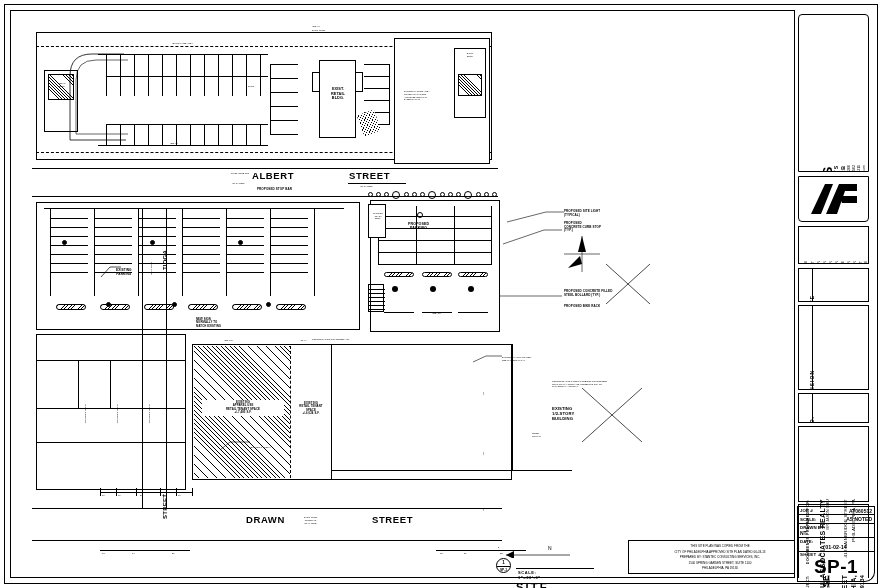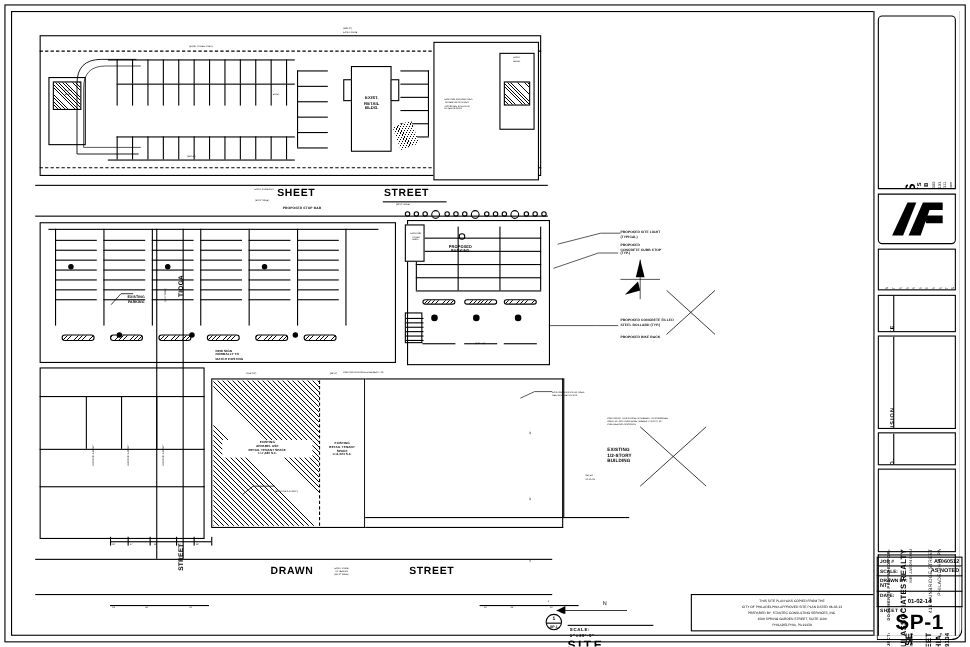--- a/index.html
+++ b/index.html
@@ -294,21 +294,21 @@
     <div class="lbl xtiny" style="left:392px;top:78px;width:44px;line-height:2.8px;">EXISTING PARKING AREA<br>TO REMAIN AS IS PER<br>APPROVED SITE PLAN<br>DATED 06-03-13</div>
 
     <div class="lbl xtiny" style="left:300px;top:13px;">(398'-0")</div>
     <div class="lbl xtiny" style="left:300px;top:17px;">EXIST. CURB</div>
     <div class="lbl xtiny" style="left:160px;top:30px;">(EXIST. PAVED AREA)</div>
     <div class="lbl xtiny" style="left:158px;top:130px;">(233'-6")</div>
     <div class="lbl xtiny" style="left:236px;top:73px;">EXIST.</div>
 
     <div class="thin" style="left:20px;top:156px;width:466px;height:.8px;"></div>
     <div class="thin" style="left:20px;top:184px;width:466px;height:.8px;"></div>
-    <div class="lbl lg" style="left:240px;top:158px;">SHEET</div>
+    <div class="lbl lg" style="left:240px;top:158px;">ALBERT</div>
     <div class="lbl lg" style="left:337px;top:158px;">STREET</div>
     <div class="thin" style="left:336px;top:171px;width:58px;height:.7px;"></div>
     <div class="lbl xtiny" style="left:348px;top:173px;">(60'-0" WIDE)</div>
     <div class="lbl xtiny" style="left:220px;top:170px;">(60'-0" WIDE)</div>
     <div class="lbl xtiny" style="left:205px;top:160px;text-align:right;width:32px;">EXIST. CURB CUT</div>
     <div class="lbl sm" style="left:245px;top:175px;font-size:3px;">PROPOSED STOP BAR</div>
 
     <div class="blk" style="left:24px;top:190px;width:324px;height:128px;border-width:.8px;"></div>
 
     <div style="position:absolute;left:32px;top:196px;width:300px;height:112px;">

